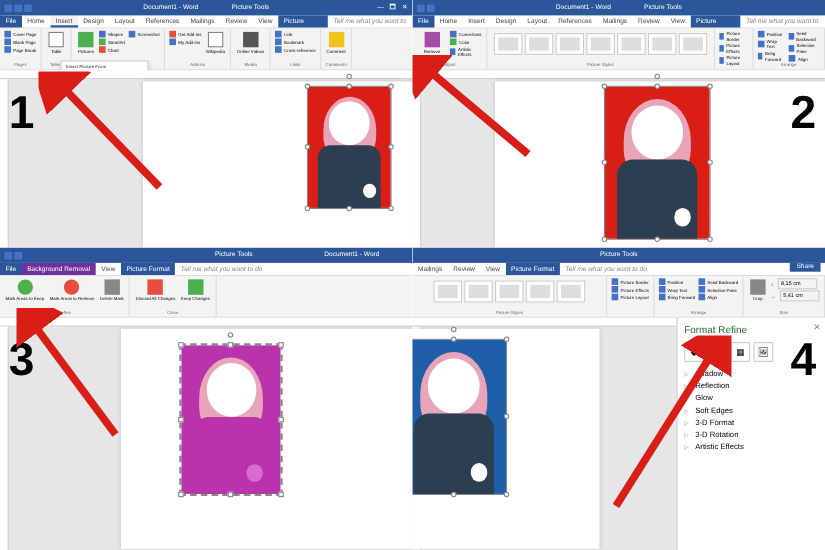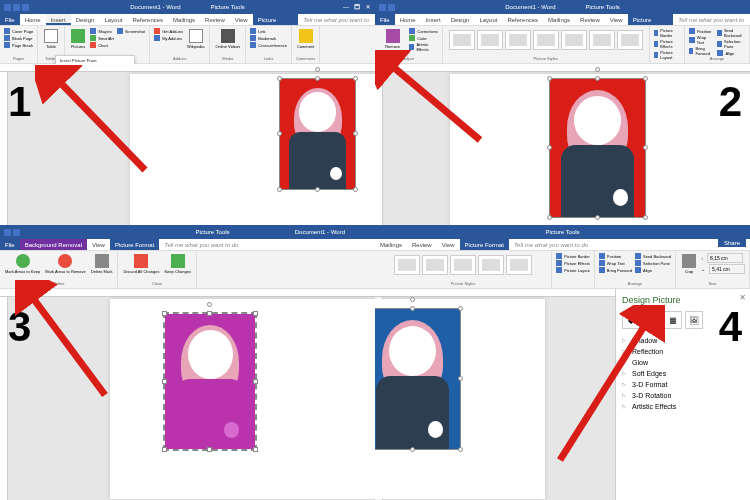--- a/index.html
+++ b/index.html
@@ -568,21 +568,21 @@
         <span class="handle h-tr"></span>
           <span class="handle h-br"></span>
         <span class="handle h-tm"></span>
           <span class="handle h-bm"></span>
           <span class="handle h-rm"></span>
         <span class="handle h-rot"></span>
       </div>
     </div>
     <div class="fp-pane">
       <span class="x">✕</span>
-      <h3>Design Picture</h3>
+      <h3>Format Refine</h3>
       <div class="fp-tabs">
         <span>◆</span>
         <span class="act">⬠</span>
         <span>▦</span>
         <span>🖼</span>
       </div>
       <div class="fp-item">Shadow</div>
       <div class="fp-item">Reflection</div>
       <div class="fp-item">Glow</div>
       <div class="fp-item">Soft Edges</div>

